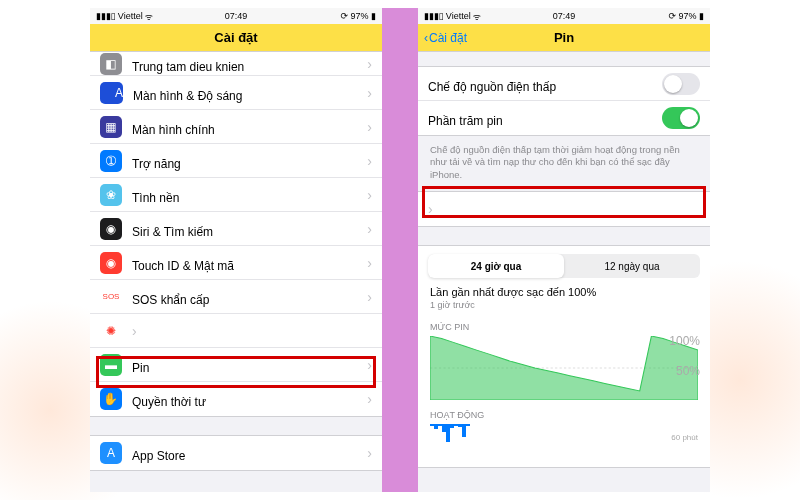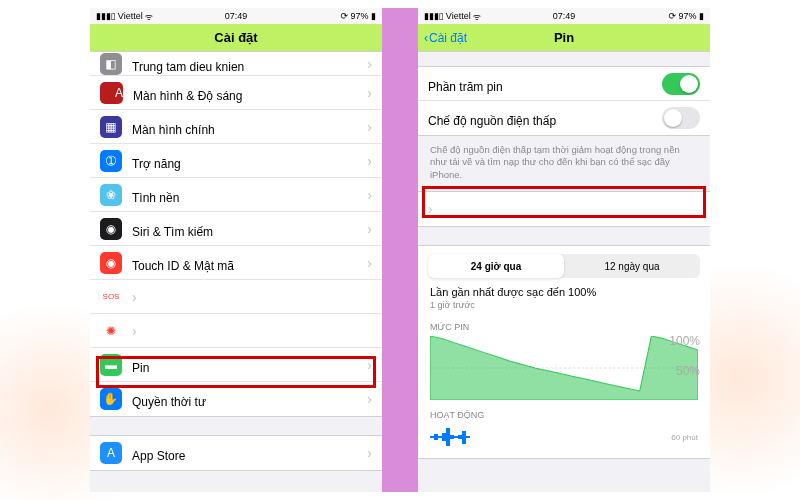--- a/index.html
+++ b/index.html
@@ -5,21 +5,21 @@
   * { box-sizing: border-box; margin: 0; padding: 0; font-family: -apple-system, "Helvetica Neue", Arial, sans-serif; }
   body { width: 800px; height: 500px; background: #fff; position: relative; overflow: hidden; }
   .bg-blob-l { position: absolute; left: -60px; top: 300px; width: 220px; height: 220px; border-radius: 50%; background: radial-gradient(circle, rgba(255,190,150,0.35), rgba(255,190,150,0) 70%); }
   .bg-blob-r { position: absolute; right: -60px; top: 260px; width: 240px; height: 240px; border-radius: 50%; background: radial-gradient(circle, rgba(255,190,150,0.35), rgba(255,190,150,0) 70%); }
   .stage { position: absolute; left: 90px; top: 8px; width: 620px; height: 484px; background: #d98cd9; display: flex; }
   .phone { background: #f2f2f6; flex: 1; position: relative; overflow: hidden; color: #000; }
   .phone.left { border-right: 36px solid #d98cd9; }
   .status { height: 16px; background: #f7f7f7; display: flex; align-items: center; justify-content: space-between; padding: 0 6px; font-size: 9px; font-weight: 500; }
   .status .mid { position: absolute; left: 0; right: 0; text-align: center; }
   .sb-icons { display: inline-flex; gap: 2px; align-items: center; }
-  .navbar { height: 28px; background: #bef264; border-bottom: 1px solid #d0d0d4; display: flex; align-items: center; justify-content: center; position: relative; font-size: 13px; font-weight: 600; }
+  .navbar { height: 28px; background: #fde047; border-bottom: 1px solid #d0d0d4; display: flex; align-items: center; justify-content: center; position: relative; font-size: 13px; font-weight: 600; }
   .navbar .back { position: absolute; left: 6px; color: #007aff; font-weight: 400; font-size: 12px; display: flex; align-items: center; gap: 1px; }
   .list { background: #f2f2f6; }
   .group { background: #fff; border-top: 1px solid #d0d0d4; border-bottom: 1px solid #d0d0d4; margin-bottom: 18px; }
   .row { display: flex; align-items: center; height: 34px; padding: 0 10px; border-bottom: 1px solid #e4e4e8; font-size: 12px; position: relative; }
   .row:last-child { border-bottom: none; }
   .row .icon { width: 22px; height: 22px; border-radius: 5px; margin-right: 10px; display: flex; align-items: center; justify-content: center; color: #fff; font-size: 12px; flex: none; }
   .row .label { flex: 1; margin-top: 6px; }
   .row .chev { color: #c4c4c8; font-size: 14px; }
   .row.clipped-top { height: 24px; border-top: none; }
   .hl { position: absolute; border: 3px solid #d40000; pointer-events: none; }
@@ -32,24 +32,24 @@
   .section-label { font-size: 9px; color: #8a8a8e; padding: 6px 12px 2px; text-transform: uppercase; }
   .hl.right-tt { left: 4px; right: 4px; top: 178px; height: 32px; }
   .seg { display: flex; margin: 8px 10px 6px; height: 24px; border-radius: 6px; background: #eeeeef; font-size: 10px; }
   .seg div { flex: 1; display: flex; align-items: center; justify-content: center; border-radius: 6px; }
   .seg .sel { background: #fff; box-shadow: 0 1px 3px rgba(0,0,0,0.15); font-weight: 600; }
   .info-line { font-size: 11px; padding: 2px 12px; }
   .info-sub { font-size: 9px; color: #8a8a8e; padding: 0 12px 6px; }
   .chart { height: 64px; margin: 2px 12px 4px; position: relative; }
   .chart .axis-r { position: absolute; right: -2px; font-size: 12px; color: #aaa; }
   .chart svg { width: 100%; height: 100%; }
-  .activity { height: 26px; margin: 2px 12px; display: flex; align-items: center; gap: 0; }
+  .activity { height: 26px; margin: 2px 12px; display: flex; align-items: flex-start; gap: 0; }
   .activity .bar { width: 4px; background: #007aff; }
   .activity .lbl { font-size: 8px; color: #aaa; margin-left: auto; align-self: center; }
-  .white-card { background: #fff; border-top: 1px solid #d0d0d4; border-bottom: 1px solid #d0d0d4; padding-bottom: 6px; }
+  .white-card { background: #fff; border-top: 1px solid #d0d0d4; border-bottom: 1px solid #d0d0d4; padding-bottom: 15px; }
 </style>
 </head>
 <body>
 
 <div class="bg-blob-l"></div>
 <div class="bg-blob-r"></div>
 
 <div class="stage">
 
   <div class="phone left">
@@ -66,21 +66,21 @@
       <span>Cài đặt</span>
     </div>
     <div class="list" id="left-list">
         <div class="group" style="margin-top: 0px; border-top: none;">
           <div class="row clipped-top">
             <span class="icon" style="background: rgb(142, 142, 147); font-size: 12px;">◧</span>
             <span class="label">Trung tam dieu knien</span>
             <span class="chev">›</span>
           </div>
           <div class="row">
-            <span class="icon" style="background: #b91c1c; font-size: 12px; padding-left: 23px;">AA</span>
+            <span class="icon" style="background: #1d4ed8; font-size: 12px; padding-left: 23px;">AA</span>
             <span class="label">Màn hình &amp; Độ sáng</span>
             <span class="chev">›</span>
           </div>
           <div class="row">
             <span class="icon" style="background: rgb(58, 58, 158); font-size: 12px;">▦</span>
             <span class="label">Màn hình chính</span>
             <span class="chev">›</span>
           </div>
           <div class="row">
             <span class="icon" style="background: rgb(0, 122, 255); font-size: 12px;">➀</span>
@@ -97,20 +97,21 @@
             <span class="label">Siri &amp; Tìm kiếm</span>
             <span class="chev">›</span>
           </div>
           <div class="row">
             <span class="icon" style="background: rgb(255, 59, 48); font-size: 12px;">◉</span>
             <span class="label">Touch ID &amp; Mật mã</span>
             <span class="chev">›</span>
           </div>
           <div class="row">
             <span class="icon" style="background: rgb(255, 255, 255); color: rgb(255, 59, 48); font-size: 8px;">SOS</span>
+            <span class="label">SOS khẩn cấp</span>
             <span class="chev">›</span>
           </div>
           <div class="row">
             <span class="icon" style="background: rgb(255, 255, 255); color: rgb(255, 59, 48); font-size: 12px;">✺</span>
             <span class="chev">›</span>
           </div>
           <div class="row">
             <span class="icon" style="background: rgb(52, 199, 89); font-size: 12px;">▬</span>
             <span class="label">Pin</span>
             <span class="chev">›</span>
@@ -145,28 +146,28 @@
     <div class="navbar">
       <span class="back">
           <span>‹</span>
           <span>Cài đặt</span>
         </span>
       <span>Pin</span>
     </div>
 
     <div class="group" style="margin-top:14px">
       <div class="row">
+        <span class="label">Chế độ nguồn điện thấp</span>
+        <span class="toggle off">
+            <span class="knob"></span>
+          </span>
+      </div>
+      <div class="row">
         <span class="label">Phần trăm pin</span>
         <span class="toggle on">
-            <span class="knob"></span>
-          </span>
-      </div>
-      <div class="row">
-        <span class="label">Chế độ nguồn điện thấp</span>
-        <span class="toggle off">
             <span class="knob"></span>
           </span>
       </div>
     </div>
     <div class="footer-note" style="margin-top:-14px">Chế độ nguồn điện thấp tạm thời giảm hoạt động trong nền như tải về và tìm nạp thư cho đến khi bạn có thể sạc đầy iPhone.</div>
 
     <div class="group">
       <div class="row">
         <span class="chev">›</span>
       </div>

